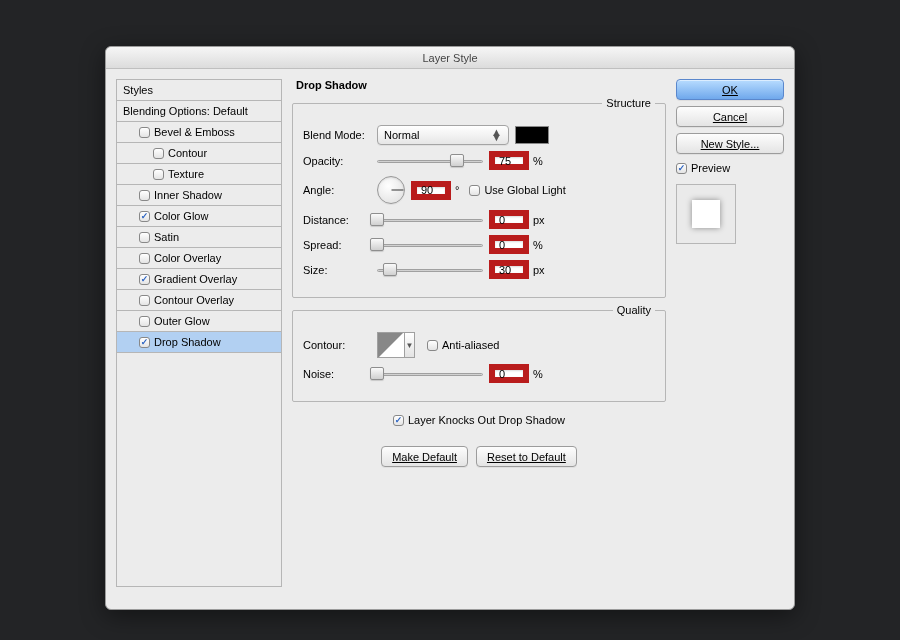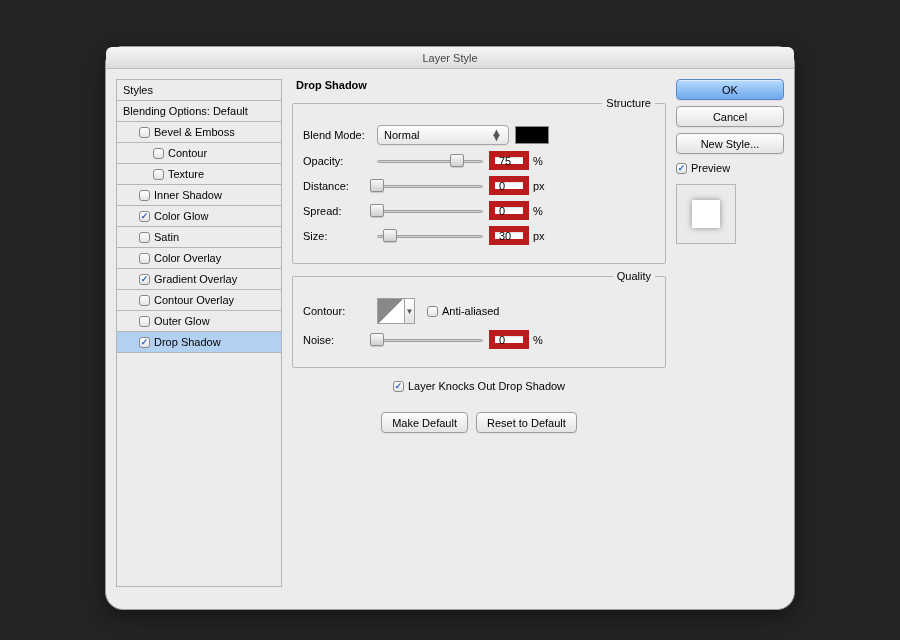--- a/index.html
+++ b/index.html
@@ -1,17 +1,17 @@
 <!DOCTYPE html>
 <html><head>
 <meta charset="utf-8">
 <style>
 * { box-sizing: border-box; margin: 0; padding: 0; font-family: "Lucida Grande", "Helvetica Neue", Arial, sans-serif; font-size: 11px; }
 body { background: #232426; width: 900px; height: 640px; display: flex; align-items: center; justify-content: center; }
-.window { width: 690px; background: #ececec; border: 1px solid #9b9b9b; border-radius: 18px; box-shadow: 0 6px 24px rgba(0,0,0,0.45); margin-top: 16px; }
+.window { width: 690px; background: #ececec; border: 1px solid #9b9b9b; border-radius: 6px; box-shadow: 0 6px 24px rgba(0,0,0,0.45); margin-top: 16px; }
 .titlebar { height: 22px; background: linear-gradient(#f6f6f6,#dcdcdc); border-bottom: 1px solid #bfbfbf; display: flex; align-items: center; justify-content: center; border-radius: 6px 6px 0 0; font-size: 11px; color: #444; }
 .body { display: flex; gap: 10px; padding: 10px 10px 22px 10px; min-height: 540px; }
 .styles-list { width: 166px; border: 1px solid #b6b6b6; background: #ececec; }
 .styles-list .hdr, .styles-list .row { padding: 4px 6px 4px 6px; border-bottom: 1px solid #b6b6b6; display: flex; align-items: center; gap: 4px; height: 21px; cursor: pointer; }
 .styles-list .hdr { font-weight: normal; }
 .styles-list .row.sub1 { padding-left: 22px; }
 .styles-list .row.sub2 { padding-left: 36px; }
 .styles-list .row.selected { background: #b2d0f2; }
 .cb { width: 11px; height: 11px; border: 1px solid #888; border-radius: 3px; background: linear-gradient(#fff,#e4e4e4); box-shadow: inset 0 1px 0 rgba(255,255,255,0.6); display: inline-flex; align-items: center; justify-content: center; flex-shrink: 0; }
 .cb.ck::after { content: "✓"; font-size: 9px; color: #2b63c2; font-weight: bold; transform: translateY(-0.5px); }
@@ -27,21 +27,21 @@
 .slider { position: relative; width: 106px; height: 14px; margin-right: 6px; }
 .slider .track { position: absolute; top: 6px; left: 0; right: 0; height: 3px; background: linear-gradient(#bcbcbc,#e7e7e7); border: 1px solid #a0a0a0; border-radius: 2px; }
 .slider .thumb { position: absolute; top: 0; width: 14px; height: 13px; background: linear-gradient(#fafafa,#d0d0d0); border: 1px solid #8e8e8e; border-radius: 2px; box-shadow: 0 1px 1px rgba(0,0,0,0.15); transform: translateX(-50%); }
 .num { width: 40px; height: 19px; border: 6px solid #b91c1c; background: #fff; padding: 0 4px; display: inline-flex; align-items: center; box-shadow: inset 0 1px 2px rgba(0,0,0,0.15); }
 .unit { margin-left: 4px; }
 .dial { width: 28px; height: 28px; border: 1px solid #999; border-radius: 50%; background: radial-gradient(circle at 40% 35%, #fff, #ddd); position: relative; margin-right: 6px; box-shadow: inset 0 1px 2px rgba(0,0,0,0.1), 0 1px 0 rgba(0,0,0,0.05); }
 .dial .hand { position: absolute; left: 50%; top: 50%; width: 1px; height: 12px; background: #333; transform-origin: top center; transform: rotate(-90deg); }
 .contour-thumb { width: 28px; height: 26px; border: 1px solid #a0a0a0; background: #fff; position: relative; }
 .contour-thumb::before { content:""; position:absolute; inset:0; background: linear-gradient(135deg,#888 0%,#888 49%,#fff 51%,#fff 100%); }
 .contour-dd { width: 10px; height: 26px; border: 1px solid #a0a0a0; border-left: none; display: flex; align-items: center; justify-content: center; font-size: 8px; color: #555; background: linear-gradient(#fff,#e3e3e3); }
-.btn { height: 21px; border: 1px solid #9c9c9c; border-radius: 4px; background: linear-gradient(#fdfdfd,#e4e4e4); padding: 0 10px; display: inline-flex; align-items: center; justify-content: center; box-shadow: 0 1px 0 rgba(0,0,0,0.05); cursor: pointer; }
+.btn { height: 21px; border: 1px solid #9c9c9c; border-radius: 4px; background: linear-gradient(#fdfdfd,#e4e4e4); padding: 0 10px; display: inline-flex; align-items: center; justify-content: center; box-shadow: 0 1px 0 rgba(0,0,0,0.05); cursor: pointer; text-decoration: underline; }
 .btn.primary { background: linear-gradient(#b8dcff,#6fa8ec); border-color: #5a87cc; box-shadow: inset 0 1px 0 rgba(255,255,255,0.5), 0 1px 0 rgba(0,0,0,0.06); }
 .right { width: 108px; display: flex; flex-direction: column; gap: 6px; align-items: stretch; }
 .right .btn { width: 100%; }
 .preview-row { display: flex; align-items: center; gap: 4px; margin-top: 2px; }
 .preview-box { width: 60px; height: 60px; border: 1px solid #b6b6b6; background: #eaeaea; display: flex; align-items: center; justify-content: center; margin-top: 4px; }
 .preview-sw { width: 28px; height: 28px; background: #fff; box-shadow: 0 0 6px rgba(0,0,0,0.4); }
 .bottom-btns { display:flex; justify-content:center; gap:8px; margin-top:8px; }
 </style>
 </head>
 <body>
@@ -130,20 +130,33 @@
           <div class="slider">
               <div class="track"></div>
               <div class="thumb" style="left:75%"></div>
             </div>
           <div class="num">
               <span>75</span>
             </div>
           <span class="unit">%</span>
         </div>
 
+        <div class="row2">
+          <div class="lbl">Angle:</div>
+          <div class="dial">
+              <div class="hand"></div>
+            </div>
+          <div class="num">
+              <span>90</span>
+            </div>
+          <span class="unit">°</span>
+          <span style="width:10px"></span>
+          <span class="cb"></span>
+          <span style="margin-left:4px">Use Global Light</span>
+        </div>
 
         <div class="row2">
           <div class="lbl">Distance:</div>
           <div class="slider">
               <div class="track"></div>
               <div class="thumb" style="left:0%"></div>
             </div>
           <div class="num">
               <span>0</span>
             </div>

